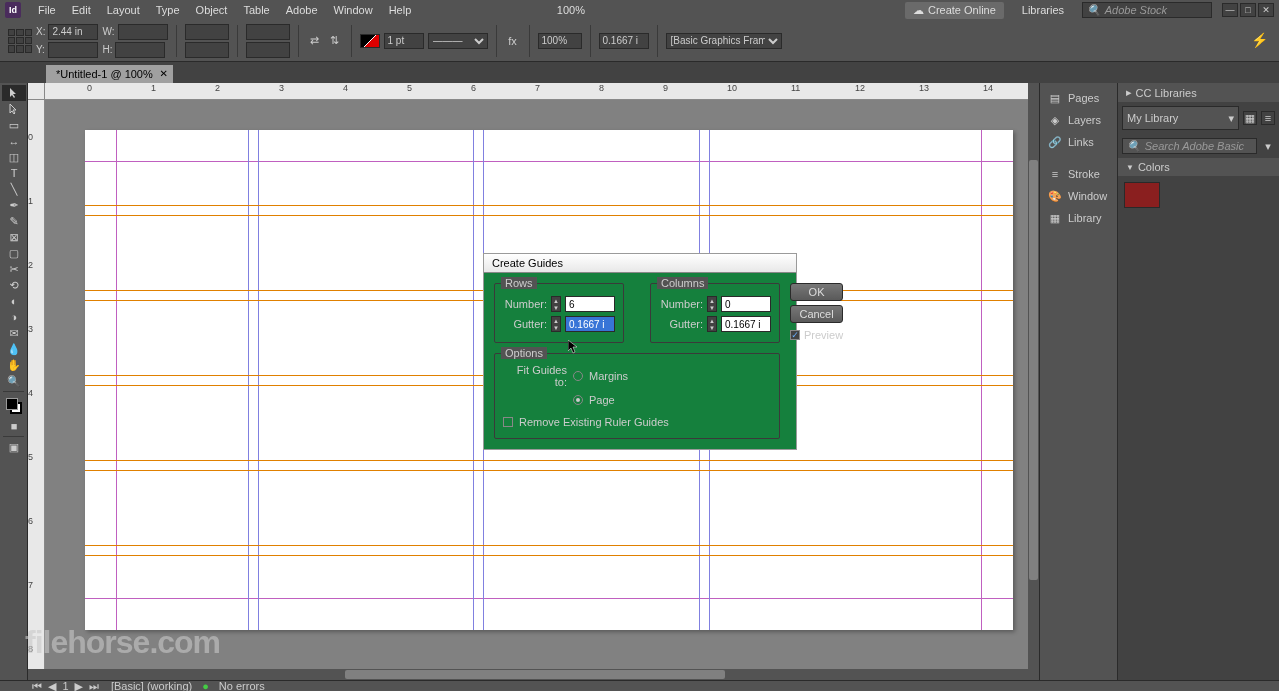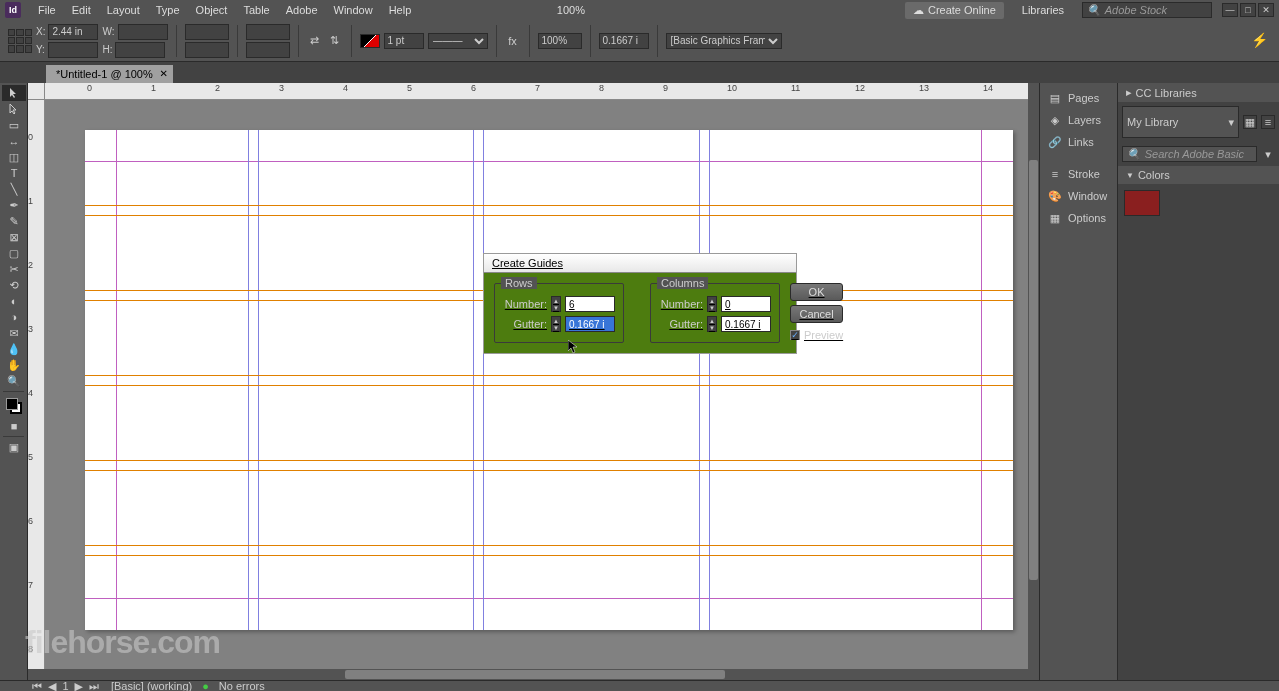--- a/index.html
+++ b/index.html
@@ -65,28 +65,28 @@
 
 
 .panels { width: 78px; background: #535353; border-left: 1px solid #2a2a2a; display: flex; flex-direction: column; padding-top: 4px; }
 .panel-item { display: flex; align-items: center; gap: 6px; padding: 4px 8px; color: #ccc; font-size: 11px; }
 .panel-item .pi { width: 14px; height: 14px; display:flex; align-items:center; justify-content:center; }
 .panel-sep { height: 10px; }
 
 .libraries { width: 162px; background: #424242; border-left: 1px solid #2a2a2a; }
 .lib-header { background: #535353; padding: 3px 8px; color: #ccc; font-size: 11px; display:flex; align-items:center; gap:4px; }
 .lib-row { padding: 4px; display:flex; gap:4px; align-items:center; }
-.lib-select { flex:1; background:#535353; border:1px solid #2a2a2a; color:#ccc; height:32px; font-size:10px; padding:0 4px; display:flex; align-items:center; justify-content:space-between; }
+.lib-select { flex:1; background:#535353; border:1px solid #2a2a2a; color:#ccc; height:24px; font-size:10px; padding:0 4px; display:flex; align-items:center; justify-content:space-between; }
 .lib-search { flex:1; background:#535353; border:1px solid #2a2a2a; color:#999; font-style:italic; height:16px; font-size:10px; padding:0 4px; display:flex; align-items:center; gap:4px; }
 .lib-section { background:#535353; padding:3px 8px; color:#ccc; font-size:11px; display:flex; align-items:center; }
 .lib-section::before { content:"▼"; font-size:8px; margin-right:4px; }
 .lib-swatch { width:36px; height:26px; background:#8a1f1f; margin:6px; border:1px solid #2a2a2a; }
 
 
-.dialog { position: absolute; top: 253px; left: 483px; width: 314px; background: #4d7c0f; border: 1px solid #9a9a9a; z-index: 100; text-decoration: underline; }
+.dialog { position: absolute; top: 253px; left: 483px; width: 314px; background: #15803d; border: 1px solid #9a9a9a; z-index: 100; }
 .dialog-title { background: linear-gradient(#fff,#e8e8e8); color: #000; padding: 3px 8px; font-size: 11px; border-bottom: 1px solid #888; }
 .dialog-body { padding: 10px; display: flex; gap: 10px; color: #ccc; }
 .dialog-left { flex: 1; display: flex; flex-direction: column; gap: 10px; }
 .dialog-right { width: 72px; display: flex; flex-direction: column; gap: 4px; }
 .group { border: 1px solid #3a3a3a; padding: 8px 8px 10px 8px; position: relative; border-radius: 2px; }
 .group-title { position: absolute; top: -7px; left: 6px; background: #535353; padding: 0 4px; font-size: 11px; color: #ccc; }
 .group-row { display: flex; align-items: center; gap: 4px; margin-top: 4px; }
 .group-row label { width: 44px; text-align: right; font-size: 11px; }
 .group-row .stepper { width: 10px; height: 16px; background: #424242; border: 1px solid #2a2a2a; display:flex; flex-direction:column; }
 .group-row .stepper div { flex:1; display:flex; align-items:center; justify-content:center; font-size:6px; color:#ccc; }
@@ -343,21 +343,21 @@
     <div class="panel-item">
         <span class="pi">≡</span>
         <span>Stroke</span>
       </div>
     <div class="panel-item">
         <span class="pi">🎨</span>
         <span>Window</span>
       </div>
     <div class="panel-item">
         <span class="pi">▦</span>
-        <span>Options</span>
+        <span>Library</span>
       </div>
   </div>
 
   <div class="libraries">
     <div class="lib-header">
         <span>▸</span>
         <span>CC Libraries</span>
       </div>
     <div class="lib-row">
       <div class="lib-select">
@@ -418,20 +418,37 @@
           <div class="group-row">
             <label>Gutter:</label>
             <div class="stepper">
                 <div>▲</div>
                 <div>▼</div>
               </div>
             <input value="0.1667 i" style="">
           </div>
         </div>
       </div>
+      <div class="group">
+        <div class="group-title">Options</div>
+        <div class="options-row" style="margin-top:2px">
+          <span style="width:64px; text-align:right">Fit Guides to:</span>
+          <span class="radio"></span>
+          <span>Margins</span>
+        </div>
+        <div class="options-row" style="margin-top:6px">
+          <span style="width:64px"></span>
+          <span class="radio checked"></span>
+          <span>Page</span>
+        </div>
+        <div class="options-row" style="margin-top:10px">
+          <span class="check"></span>
+          <span>Remove Existing Ruler Guides</span>
+        </div>
+      </div>
     </div>
     <div class="dialog-right">
       <div class="btn">OK</div>
       <div class="btn">Cancel</div>
       <div class="checkbox-row" style="margin-top:2px">
         <span class="check">✓</span>
         <span>Preview</span>
       </div>
     </div>
   </div>

